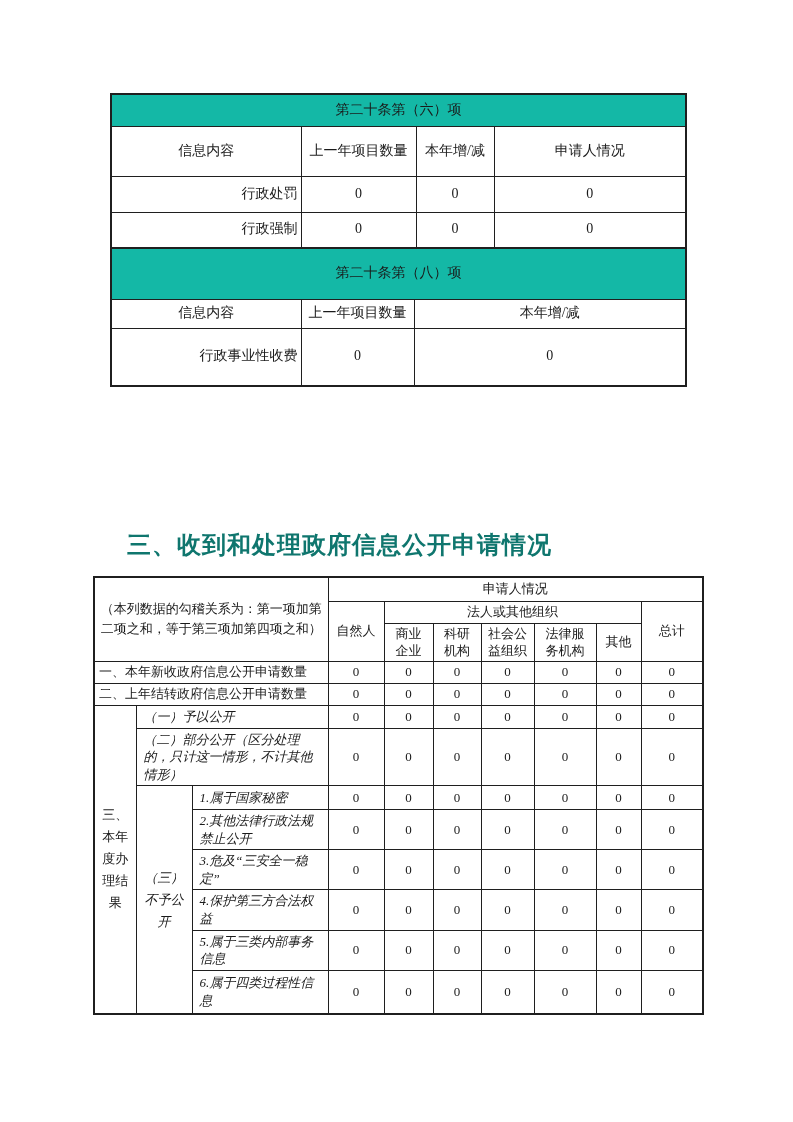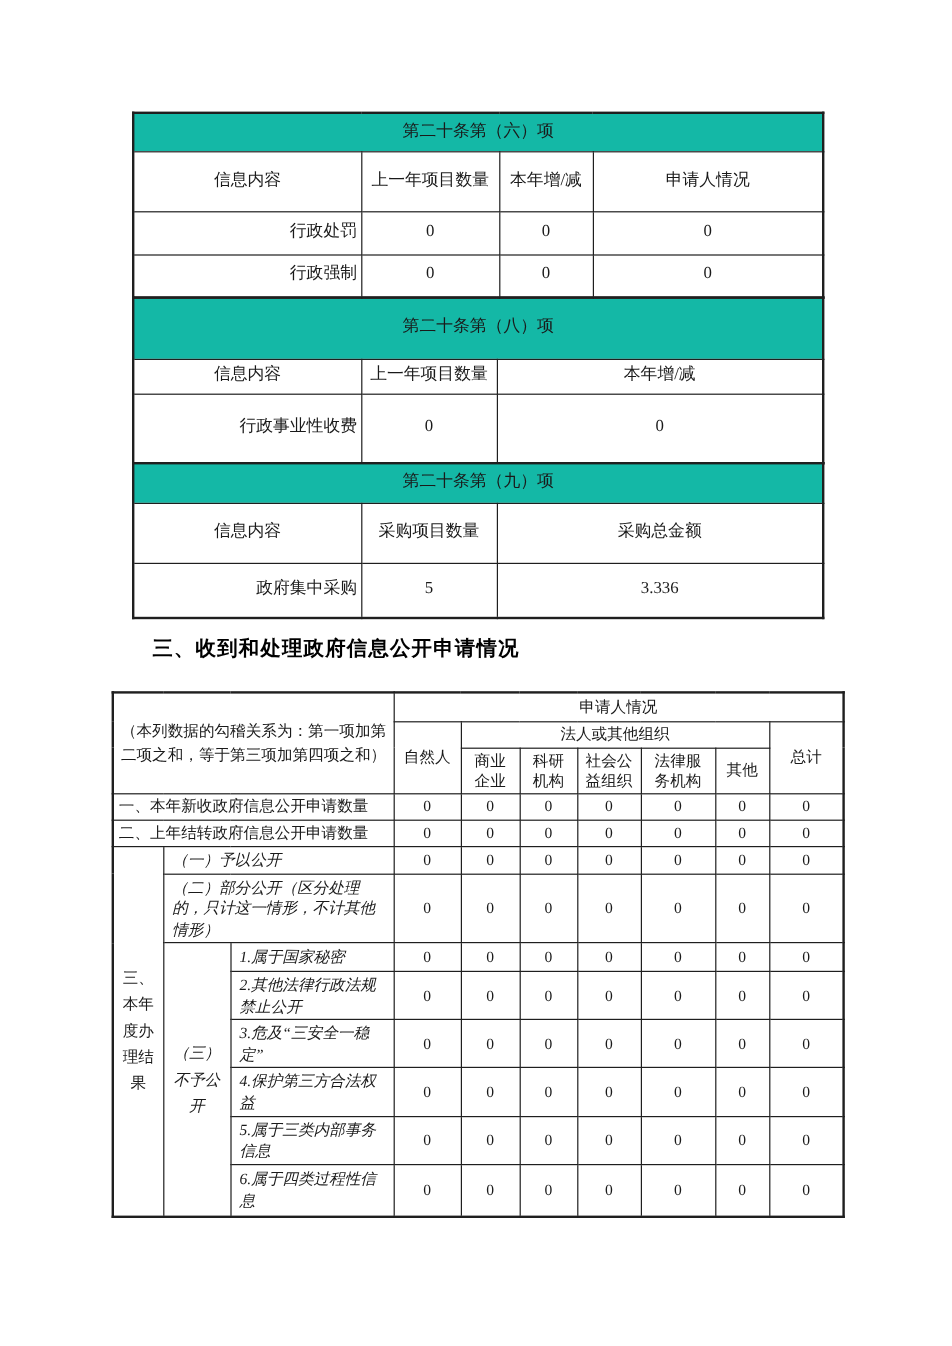--- a/index.html
+++ b/index.html
@@ -19,21 +19,21 @@
   .tA .c1{width:190px}.tA .c2{width:115px}.tA .c3{width:78px}.tA .c4{width:192px}
   .tBC .c1{width:190px}.tBC .c2{width:113px}.tBC .c3{width:272px}
   .hA-title{height:32px}.hA-head{height:50px}.hA-data{height:36px}
   .hB-title{height:51px}.hB-head{height:29px}.hB-data{height:58px}
   .hC-title{height:33px}.hC-head{height:50px}.hC-data{height:46px}
   .lbl{text-align:right;padding-left:10px;}
   
   .sec-head{
     position:absolute;left:127px;top:529px;margin:0;
     font-family:"Liberation Sans","DejaVu Sans",sans-serif;
-    font-weight:700;font-size:17px;letter-spacing:1px;color:#000000;
+    font-weight:700;font-size:24px;letter-spacing:1px;color:#0f766e;
   }
   
   .big{position:absolute;left:93px;top:576px;width:609px;}
   .big td{font-size:13px;}
   .bc1{width:42px}.bc2{width:56px}.bc3{width:136px}.bc4{width:56px}.bc5{width:49px}
   .bc6{width:48px}.bc7{width:53px}.bc8{width:62px}.bc9{width:45px}.bc10{width:62px}
   .br1{height:24px}.br2{height:22px}.br3{height:38px}.br4{height:22px}.br5{height:22px}
   .br6{height:23px}.br7{height:41px}.br8{height:24px}.br9{height:39px}.br10{height:39px}
   .br11{height:40px}.br12{height:40px}.br13{height:44px}
   .note{text-align:center;padding:2px 5px;white-space:pre-line;line-height:1.6;font-size:13.5px;}
@@ -99,42 +99,20 @@
         <td>本年增/减</td>
       </tr>
       <tr class="hB-data">
         <td class="lbl">行政事业性收费</td>
         <td class="num">0</td>
         <td class="num">0</td>
       </tr>
     </tbody>
       </table>
 
-    <table class="tBC">
-      <colgroup>
-          <col class="c1">
-          <col class="c2">
-          <col class="c3">
-        </colgroup>
-      <tbody>
-          <tr class="hC-title">
-            <td class="blue" colspan="3">第二十条第（九）项</td>
-          </tr>
-      <tr class="hC-head">
-        <td>信息内容</td>
-        <td>采购项目数量</td>
-        <td>采购总金额</td>
-      </tr>
-      <tr class="hC-data">
-        <td class="lbl">政府集中采购</td>
-        <td class="num">5</td>
-        <td class="num">3.336</td>
-      </tr>
-    </tbody>
-      </table>
 
   </div>
 
   <h2 class="sec-head">三、收到和处理政府信息公开申请情况</h2>
 
   <table class="big">
     <colgroup>
       <col class="bc1">
         <col class="bc2">
         <col class="bc3">

